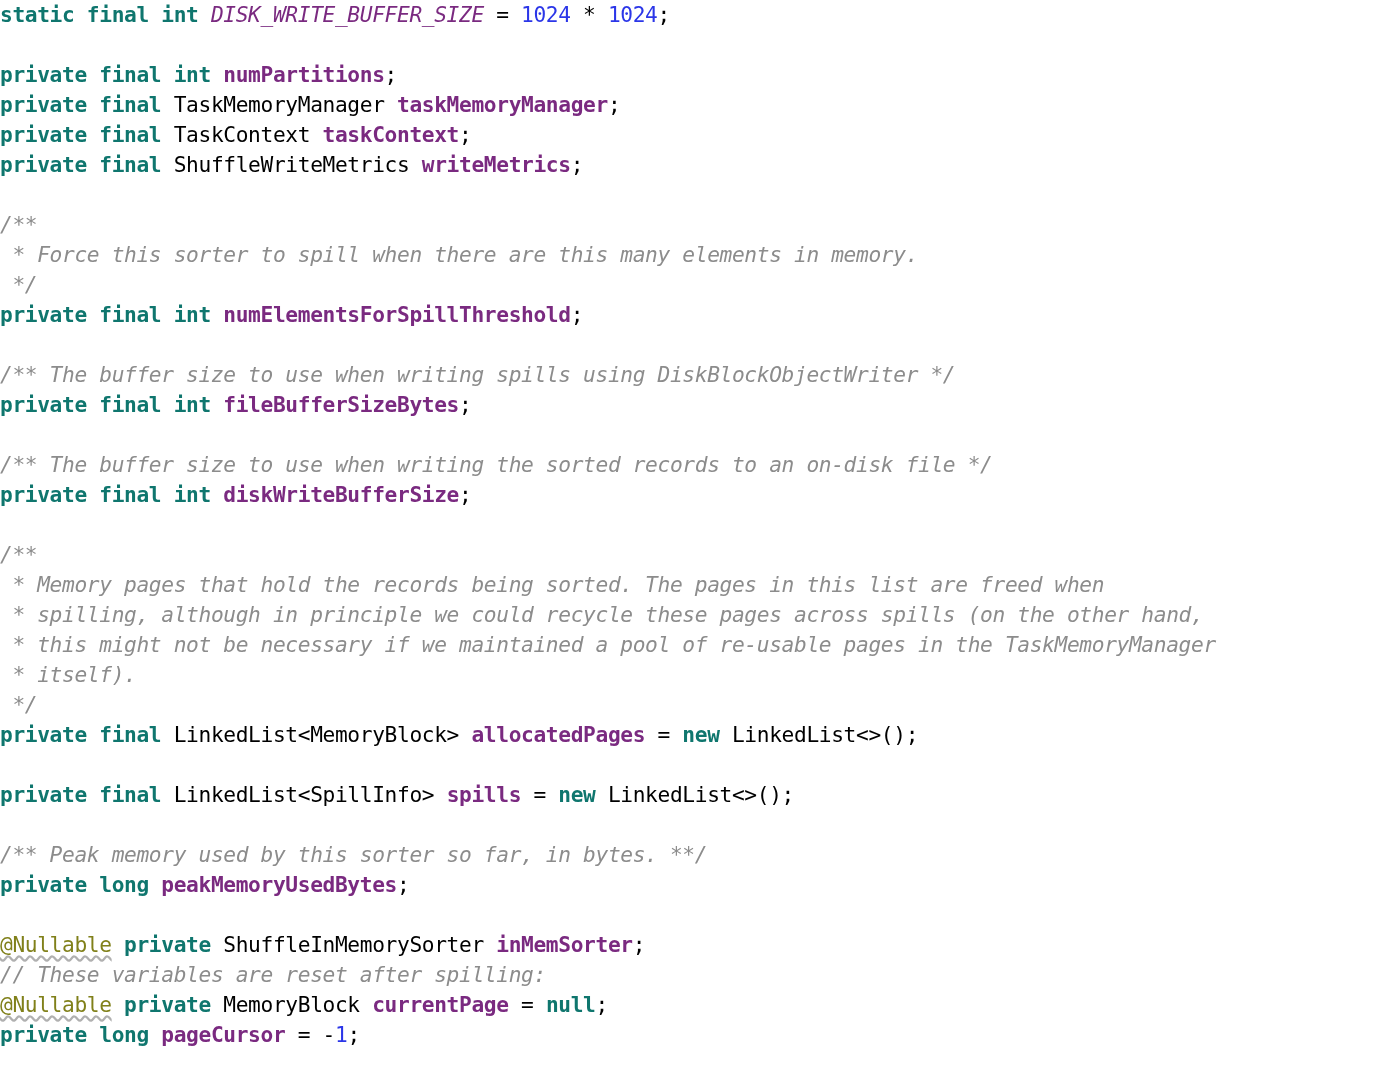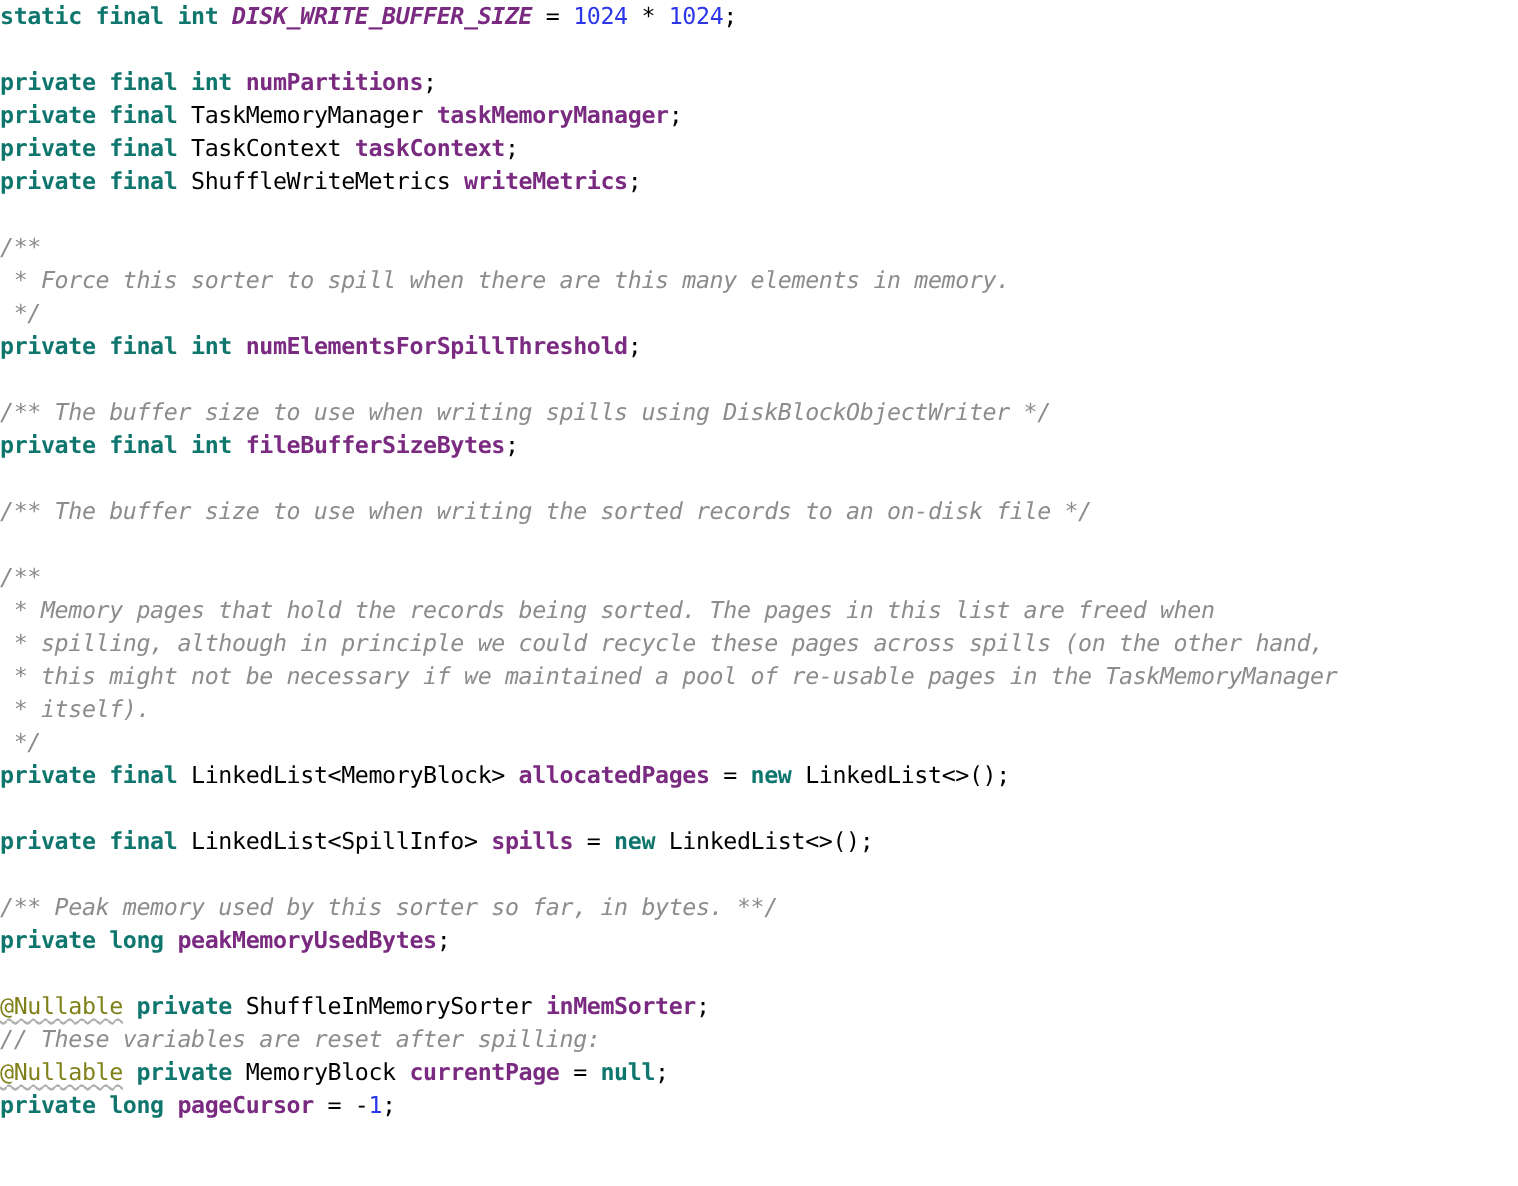--- a/index.html
+++ b/index.html
@@ -26,21 +26,21 @@
     letter-spacing: -0.35px;
     color: #000000;
   }
   .code-line.blank {
     height: 30px;
   }
   
   .t-plain    { color: #000000; }
   .t-keyword  { color: #0f766e; font-weight: bold; }
   .t-field    { color: #7a2a80; font-weight: bold; }
-  .t-const    { color: #7a2a80; font-weight: bold; font-style: italic; }
+  .t-const    { color: #7a2a80; font-weight: normal; font-style: italic; }
   .t-number   { color: #2b36e8; text-align: center; }
   .t-comment  { color: #8c8c8c; font-style: italic; }
   .t-anno     {
     color: #80801a;
     text-decoration: underline wavy #b0b0b0;
     text-decoration-skip-ink: none;
     text-underline-offset: 3px;
   }
   .t-type     { color: #000000; }
 </style>
@@ -57,20 +57,21 @@
     <div class="code-line blank">&nbsp;</div>
     <div class="code-line"><span class="t-comment">/**</span></div>
     <div class="code-line"><span class="t-comment"> * Force this sorter to spill when there are this many elements in memory.</span></div>
     <div class="code-line"><span class="t-comment"> */</span></div>
     <div class="code-line"><span class="t-keyword">private</span><span class="t-plain"> </span><span class="t-keyword">final</span><span class="t-plain"> </span><span class="t-keyword">int</span><span class="t-plain"> </span><span class="t-field">numElementsForSpillThreshold</span><span class="t-plain">;</span></div>
     <div class="code-line blank">&nbsp;</div>
     <div class="code-line"><span class="t-comment">/** The buffer size to use when writing spills using DiskBlockObjectWriter */</span></div>
     <div class="code-line"><span class="t-keyword">private</span><span class="t-plain"> </span><span class="t-keyword">final</span><span class="t-plain"> </span><span class="t-keyword">int</span><span class="t-plain"> </span><span class="t-field">fileBufferSizeBytes</span><span class="t-plain">;</span></div>
     <div class="code-line blank">&nbsp;</div>
     <div class="code-line"><span class="t-comment">/** The buffer size to use when writing the sorted records to an on-disk file */</span></div>
+    <div class="code-line"><span class="t-keyword">private</span><span class="t-plain"> </span><span class="t-keyword">final</span><span class="t-plain"> </span><span class="t-keyword">int</span><span class="t-plain"> </span><span class="t-field">diskWriteBufferSize</span><span class="t-plain">;</span></div>
     <div class="code-line blank">&nbsp;</div>
     <div class="code-line"><span class="t-comment">/**</span></div>
     <div class="code-line"><span class="t-comment"> * Memory pages that hold the records being sorted. The pages in this list are freed when</span></div>
     <div class="code-line"><span class="t-comment"> * spilling, although in principle we could recycle these pages across spills (on the other hand,</span></div>
     <div class="code-line"><span class="t-comment"> * this might not be necessary if we maintained a pool of re-usable pages in the TaskMemoryManager</span></div>
     <div class="code-line"><span class="t-comment"> * itself).</span></div>
     <div class="code-line"><span class="t-comment"> */</span></div>
     <div class="code-line"><span class="t-keyword">private</span><span class="t-plain"> </span><span class="t-keyword">final</span><span class="t-plain"> </span><span class="t-type">LinkedList&lt;MemoryBlock&gt;</span><span class="t-plain"> </span><span class="t-field">allocatedPages</span><span class="t-plain"> = </span><span class="t-keyword">new</span><span class="t-plain"> </span><span class="t-plain">LinkedList&lt;&gt;();</span></div>
     <div class="code-line blank">&nbsp;</div>
     <div class="code-line"><span class="t-keyword">private</span><span class="t-plain"> </span><span class="t-keyword">final</span><span class="t-plain"> </span><span class="t-type">LinkedList&lt;SpillInfo&gt;</span><span class="t-plain"> </span><span class="t-field">spills</span><span class="t-plain"> = </span><span class="t-keyword">new</span><span class="t-plain"> </span><span class="t-plain">LinkedList&lt;&gt;();</span></div>

